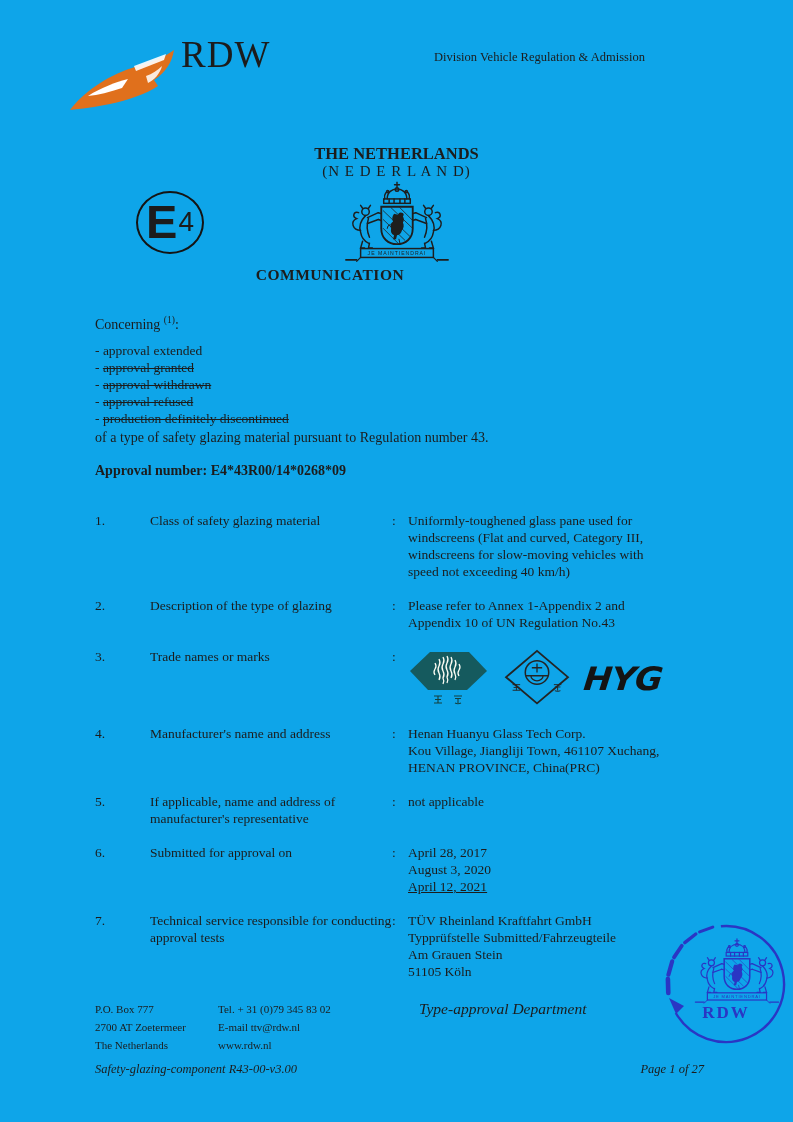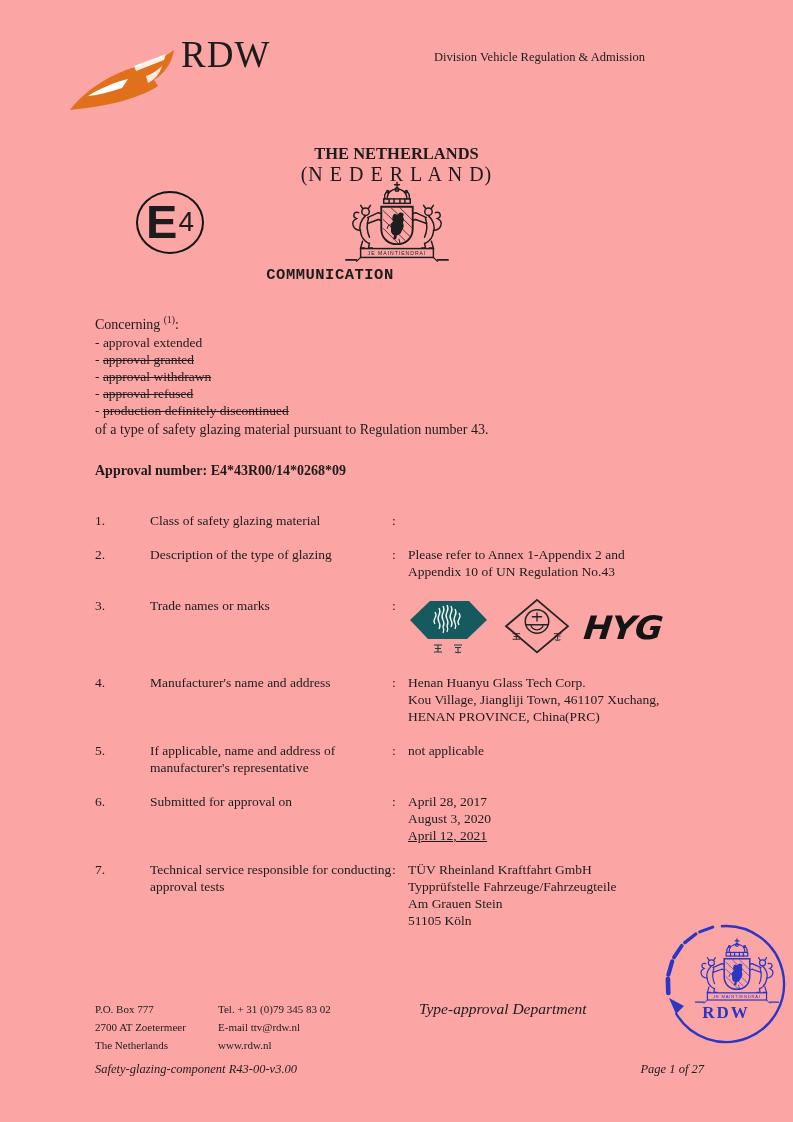--- a/index.html
+++ b/index.html
@@ -6,48 +6,48 @@
     --ink:#1c1c1c;
     --orange:#e0701c;
     --blue:#2a36c4;
     --teal:#155a5e;
   }
   *{margin:0;padding:0;box-sizing:border-box;}
   html,body{background:#ffffff;}
   .page{
     position:relative;
     width:793px;height:1122px;
-    background:#fca5a5;
+    background:#0ea5e9;
     font-family:"Liberation Serif", serif;
     color:var(--ink);
     overflow:hidden;
     margin:0 auto;
   }
   
   .logo-wing{position:absolute;left:62px;top:42px;width:120px;height:82px;}
   .brand{position:absolute;left:181px;top:33px;font-size:37px;letter-spacing:1px;}
   .division{position:absolute;left:434px;top:50px;font-size:12.5px;}
   
   .title-en{position:absolute;left:0;top:144px;width:793px;text-align:center;font-size:16.5px;font-weight:bold;}
-  .title-nl{position:absolute;left:0;top:163px;width:793px;text-align:center;font-size:20px;letter-spacing:1px;}
-  .communication{position:absolute;left:0;top:266px;width:660px;text-align:center;font-size:15.5px;font-weight:bold;letter-spacing:.5px;font-family:Liberation Mono, monospace;}
+  .title-nl{position:absolute;left:0;top:163px;width:793px;text-align:center;font-size:15px;letter-spacing:1px;}
+  .communication{position:absolute;left:0;top:266px;width:660px;text-align:center;font-size:15.5px;font-weight:bold;letter-spacing:.5px;}
   
   .e-mark{
     position:absolute;left:136px;top:191px;width:68px;height:63px;
     border:2.2px solid #141414;border-radius:50%;
     display:flex;align-items:center;justify-content:center;
     font-family:"Liberation Sans", sans-serif;
   }
   .e-mark .e{font-size:47px;font-weight:bold;line-height:1;margin-top:-3px;}
   .e-mark .num{font-size:28px;line-height:1;margin-left:1px;margin-top:-1px;}
   
   .arms-header{position:absolute;left:338px;top:181px;width:118px;height:85px;color:#1e1e1e;}
   
   .concerning{position:absolute;left:95px;top:312px;width:610px;font-size:13.5px;line-height:17px;}
-  .concerning .lead{margin-bottom:1px;font-size:14px;}
+  .concerning .lead{margin-bottom:9px;font-size:14px;}
   .concerning sup{font-size:9.5px;vertical-align:6px;}
   .strike{text-decoration:line-through;text-decoration-thickness:1.1px;}
   .concerning .subject{margin-top:2px;font-size:14px;}
   
   .approval{position:absolute;left:95px;top:463px;font-size:14px;font-weight:bold;}
   
   .items{position:absolute;left:95px;top:512px;width:615px;font-size:13.5px;line-height:17px;}
   .item-row{display:grid;grid-template-columns:55px 242px 16px 1fr;margin-bottom:17px;}
   .item-row .u{text-decoration:underline;}
   .logos-box{display:flex;align-items:center;gap:14px;margin-top:2px;height:58px;}
@@ -163,20 +163,26 @@
   <div class="approval">
     <span>Approval number:</span>
     <span>E4*43R00/14*0268*09</span>
   </div>
 
   <div class="items">
       <div class="item-row">
         <div>1.</div>
         <div>Class of safety glazing material</div>
         <div>:</div>
+        <div>
+          <div>Uniformly-toughened glass pane used for</div>
+          <div>windscreens (Flat and curved, Category III,</div>
+          <div>windscreens for slow-moving vehicles with</div>
+          <div>speed not exceeding 40 km/h)</div>
+        </div>
       </div>
       <div class="item-row">
         <div>2.</div>
         <div>Description of the type of glazing</div>
         <div>:</div>
         <div>
           <div>Please refer to Annex 1-Appendix 2 and</div>
           <div>Appendix 10 of UN Regulation No.43</div>
         </div>
       </div>
@@ -244,21 +250,21 @@
           <div>August 3, 2020</div>
           <div class="u">April 12, 2021</div>
         </div>
       </div>
       <div class="item-row">
         <div>7.</div>
         <div>Technical service responsible for conducting approval tests</div>
         <div>:</div>
         <div>
           <div>TÜV Rheinland Kraftfahrt GmbH</div>
-          <div>Typprüfstelle Fahrzeuge/Fahrzeugteile</div>
+          <div>Typprüfstelle Submitted/Fahrzeugteile</div>
           <div>Am Grauen Stein</div>
           <div>51105 Köln</div>
         </div>
       </div>
     </div>
 
   <div class="contact">
     <div class="col1">
         <div>P.O. Box 777</div>
         <div>2700 AT Zoetermeer</div>

